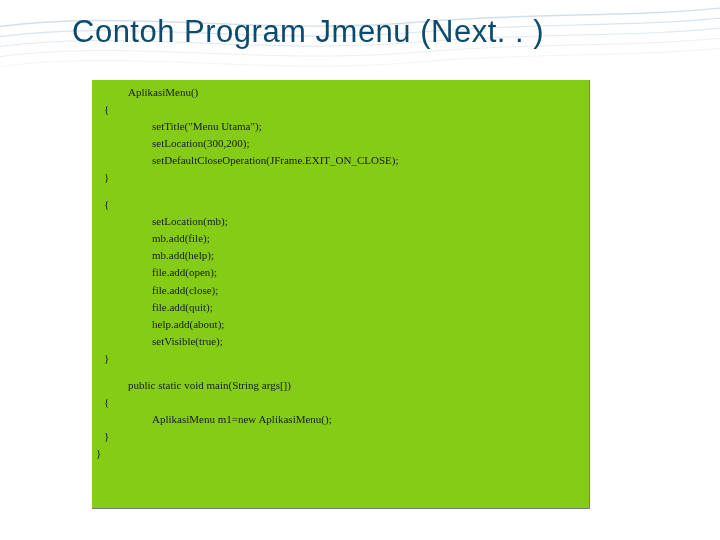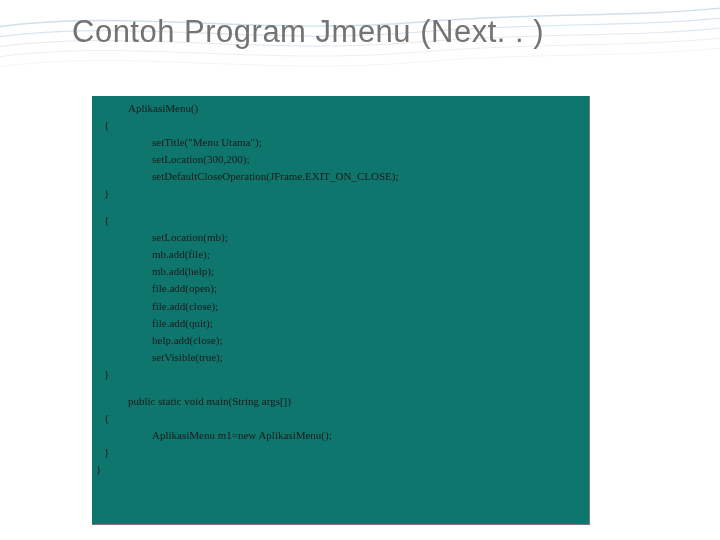--- a/index.html
+++ b/index.html
@@ -18,35 +18,34 @@
     width: 720px;
     height: 90px;
     pointer-events: none;
   }
   .title {
     position: absolute;
     top: 14px;
     left: 72px;
     font-size: 31px;
     font-weight: 400;
-    color: #737373;
+    color: #0c4a6e;
     letter-spacing: 0.5px;
     font-family: "Trebuchet MS", Arial, sans-serif;
   }
   .code-box {
     position: absolute;
     top: 80px;
     left: 92px;
     width: 498px;
     height: 429px;
     border: 1px solid #7a7a7a;
     border-top: none;
     border-left: none;
-    background: #0f766e;
-    margin-top: 16px;
+    background: #84cc16;
   }
   .code-content {
     padding: 4px 12px 6px 12px;
     font-family: "Book Antiqua", Georgia, serif;
     font-size: 11px;
     line-height: 1.55;
     color: #1a1a1a;
   }
   .code-line {
     white-space: pre;
@@ -77,21 +76,21 @@
     <div class="code-line i2">setDefaultCloseOperation(JFrame.EXIT_ON_CLOSE);</div>
     <div class="code-line">}</div>
     <div class="blank"></div>
     <div class="code-line">{</div>
     <div class="code-line i2">setLocation(mb);</div>
     <div class="code-line i2">mb.add(file);</div>
     <div class="code-line i2">mb.add(help);</div>
     <div class="code-line i2">file.add(open);</div>
     <div class="code-line i2">file.add(close);</div>
     <div class="code-line i2">file.add(quit);</div>
-    <div class="code-line i2">help.add(close);</div>
+    <div class="code-line i2">help.add(about);</div>
     <div class="code-line i2">setVisible(true);</div>
     <div class="code-line">}</div>
     <div class="blank"></div>
     <div class="code-line i1">public static void main(String args[])</div>
     <div class="code-line">{</div>
     <div class="code-line i2">AplikasiMenu m1=new AplikasiMenu();</div>
     <div class="code-line">}</div>
     <div class="code-line" style="margin-left:-8px">}</div>
   </div>
 </div>

